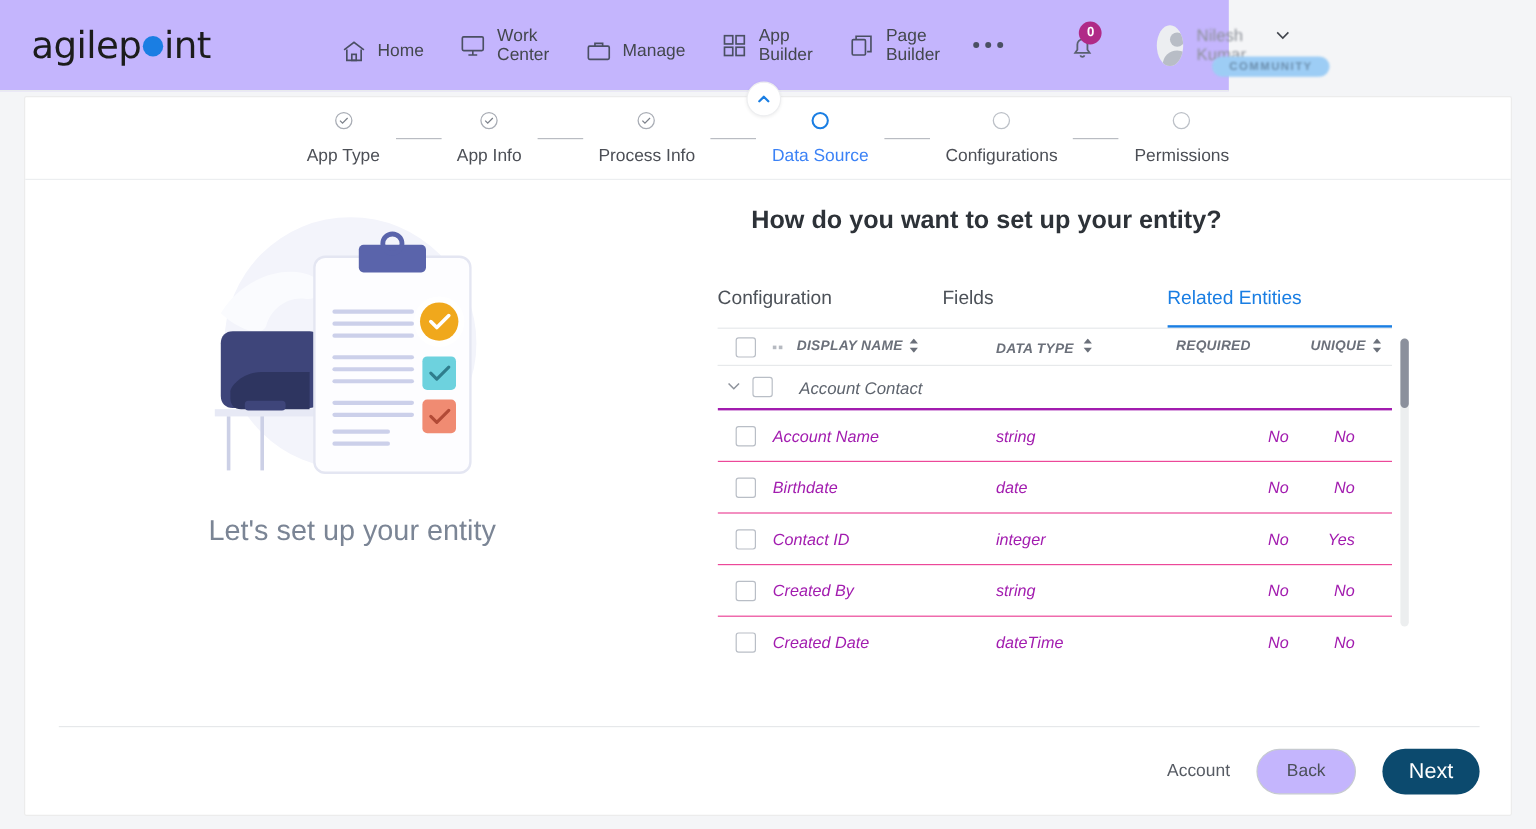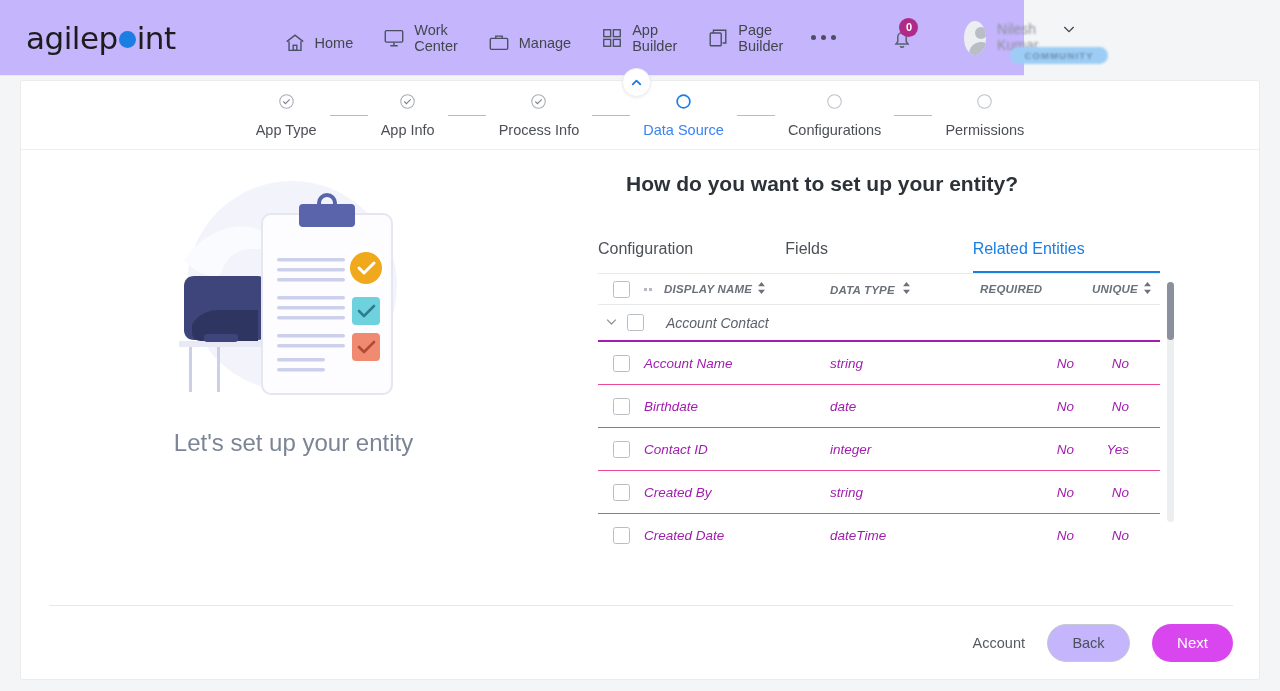--- a/index.html
+++ b/index.html
@@ -187,22 +187,22 @@
     font-family: "Liberation Sans", sans-serif;
   }
   .btn-back {
     width: 83px; height: 38px; border-radius: 19px;
     border: 1px solid #c6cad0; background: #c4b5fd;
     font-size: 14.5px; color: #4b5059; cursor: pointer;
     font-family: "Liberation Sans", sans-serif;
   }
   .btn-next {
     width: 81px; height: 38px; border-radius: 19px;
-    border: none; background: #d946ef; color: #fff;
-    font-size: 15px; cursor: pointer;
+    border: none; background: #0c4a6e; color: #fff;
+    font-size: 18px; cursor: pointer;
     font-family: "Liberation Sans", sans-serif;
   }
 </style>
 </head>
 <body>
 
 <div class="topnav">
 
   <div class="logo">
     <span class="logo-text">agilep</span>

